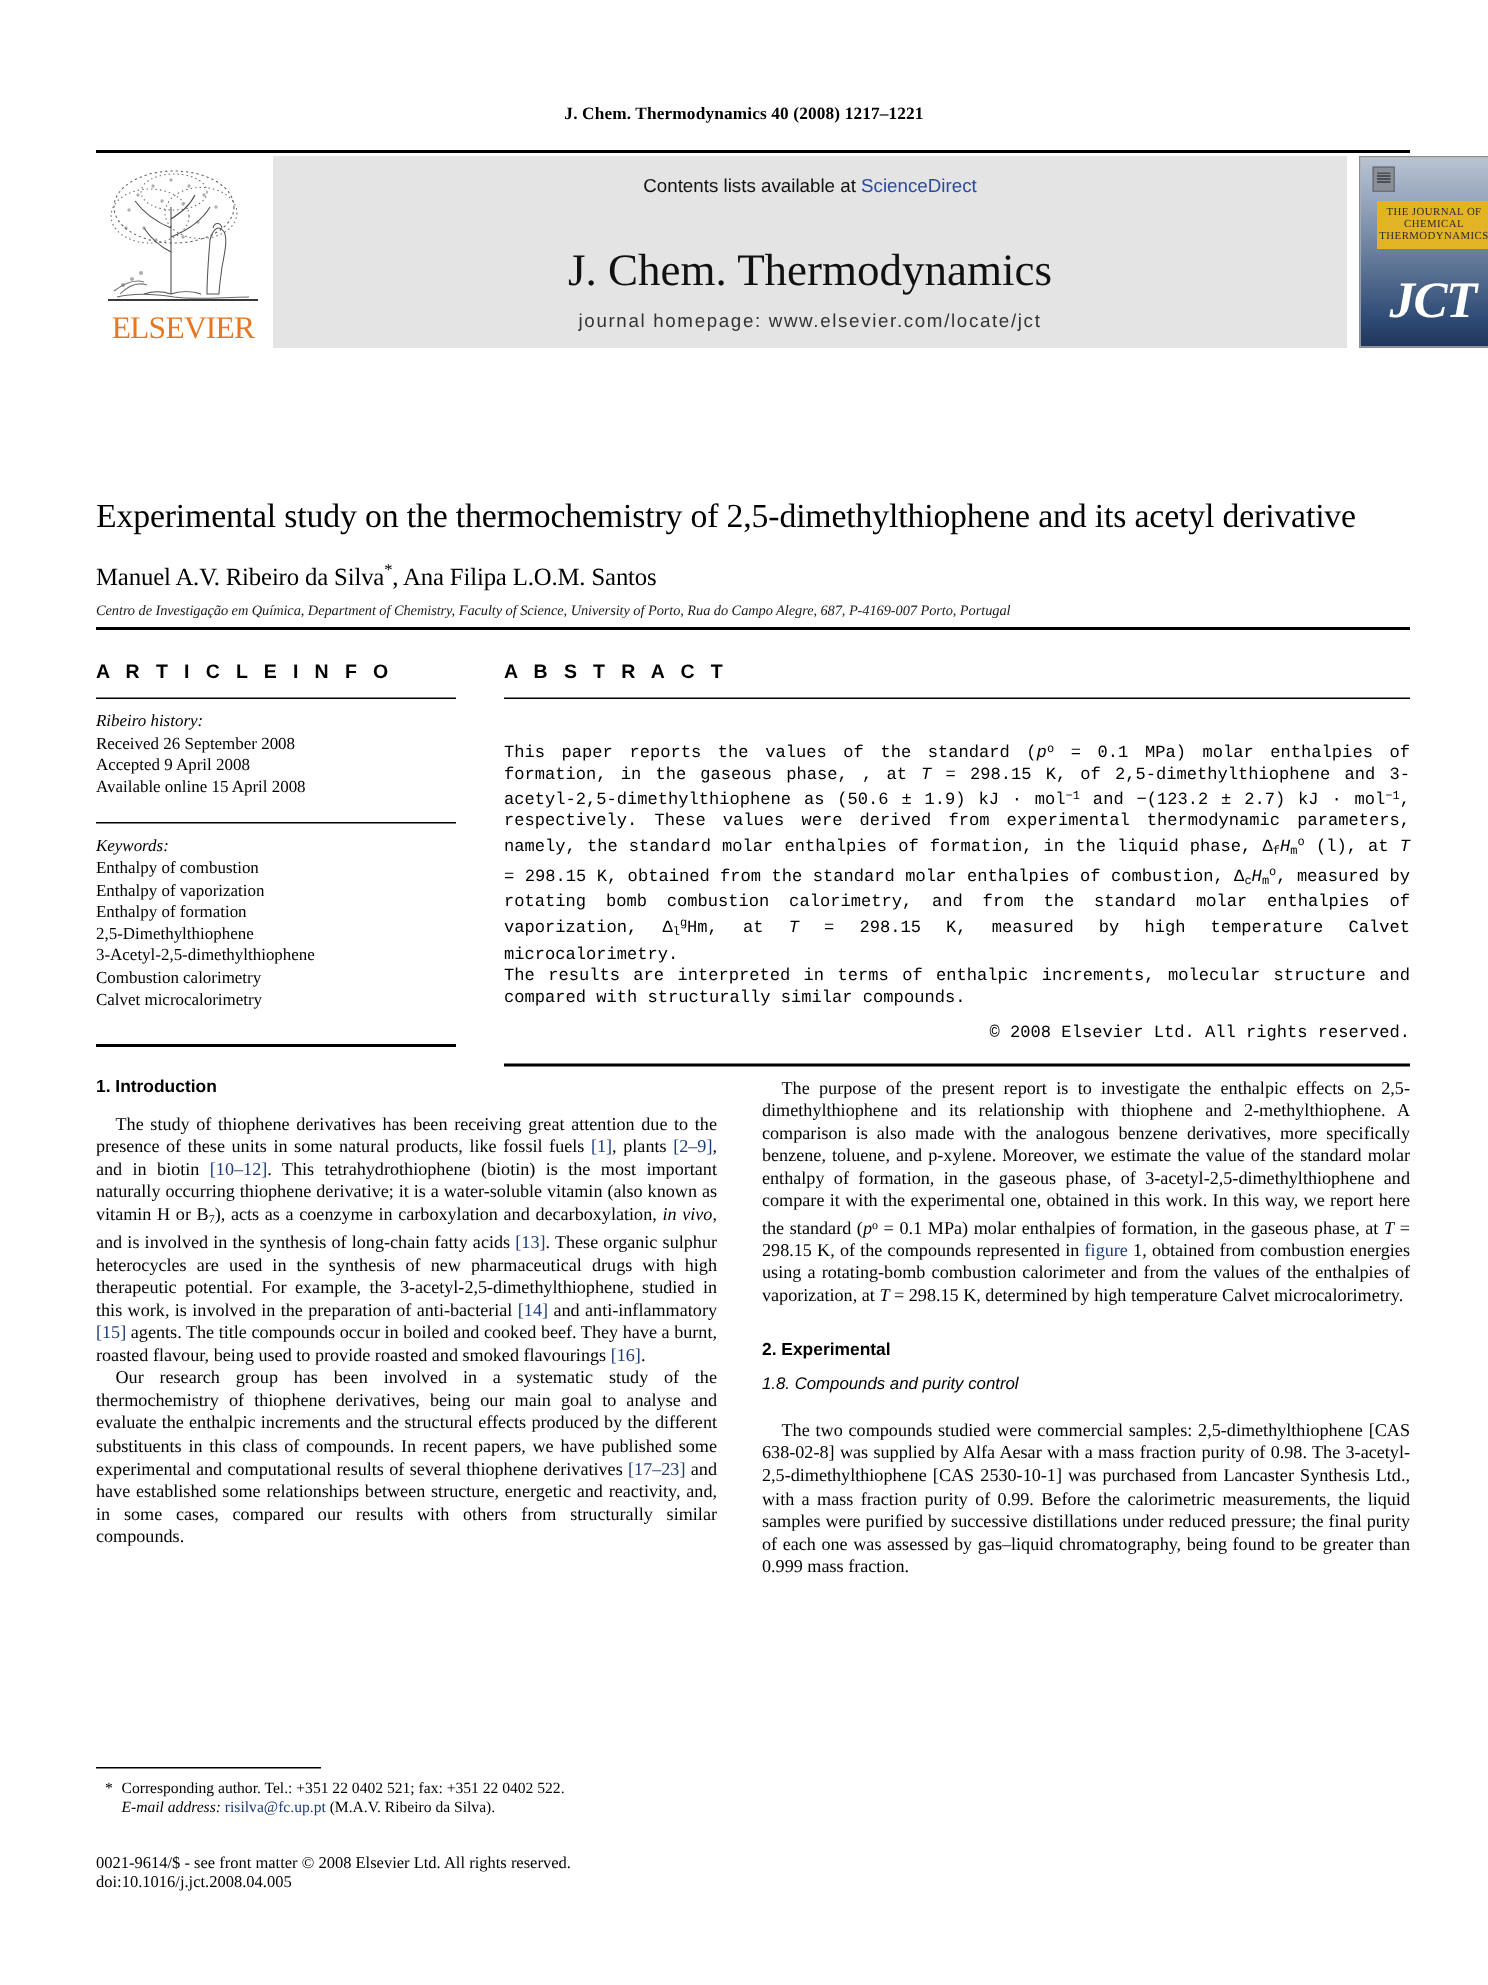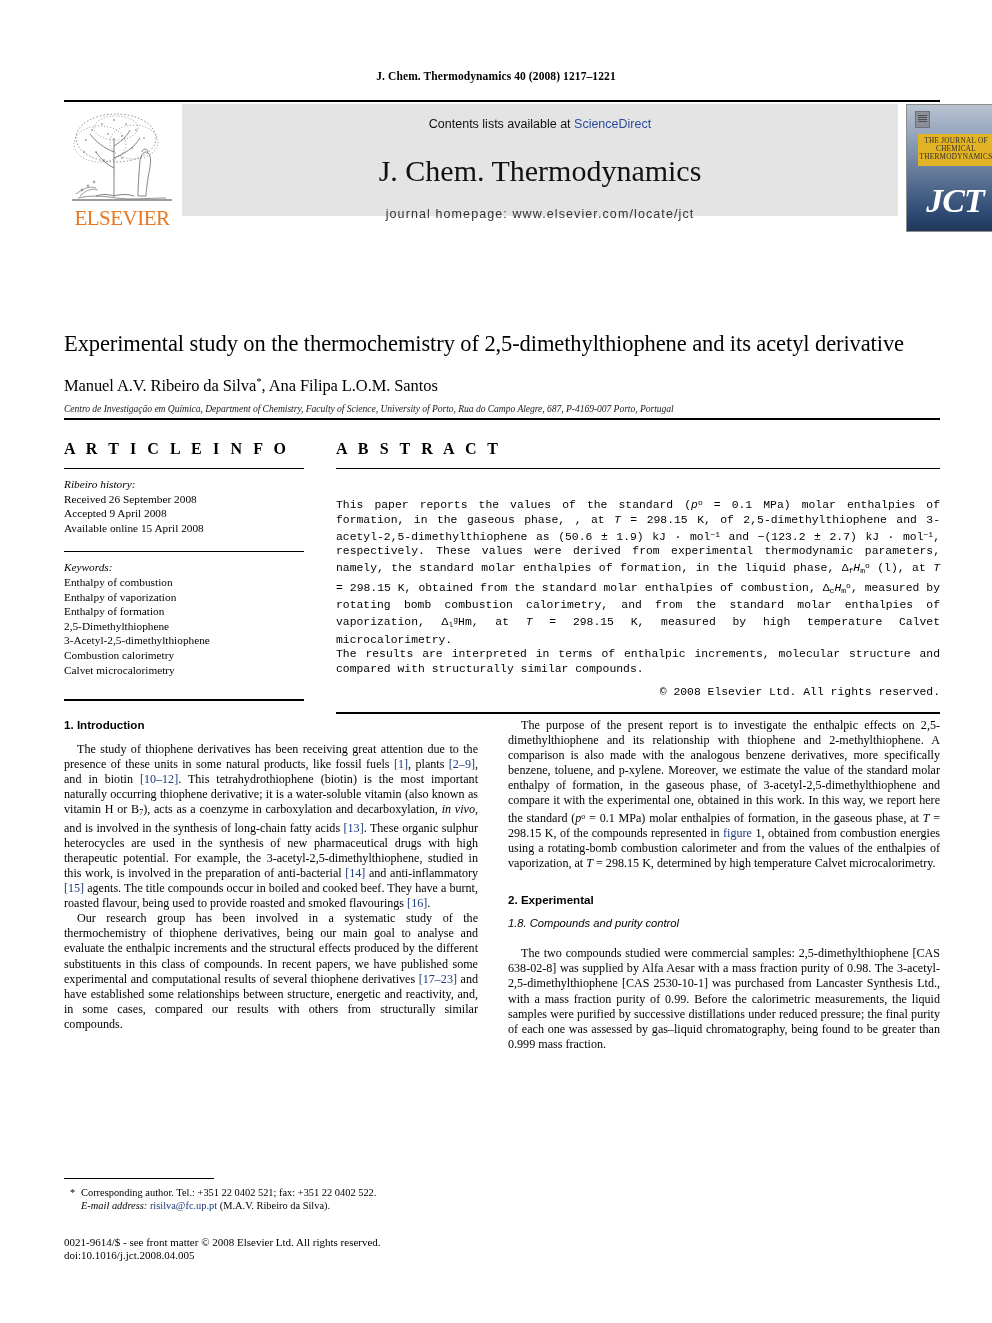--- a/index.html
+++ b/index.html
@@ -67,38 +67,38 @@
     text-align: center;
     font-family: "Liberation Serif", serif;
     font-size: 21px;
     letter-spacing: -0.5px;
     color: #e87722;
   }
   .masthead-band {
     position: absolute;
     left: 118px; top: 4px;
     width: 716px;
-    height: 112px;
+    height: 128px;
     background: #e4e4e4;
   }
   .contents-line {
     position: absolute;
     left: 0; top: 13px;
     width: 716px;
     text-align: center;
     font-family: "Liberation Sans", sans-serif;
     font-size: 12.5px;
     color: #111;
   }
   .contents-line .sd {
     color: #2a4b9b;
   }
   .journal-title {
     position: absolute;
-    left: 0; top: 50px;
+    left: 0; top: 60px;
     width: 716px;
     text-align: center;
     font-family: "Liberation Serif", serif;
     font-size: 30px;
     color: #111;
   }
   .journal-home {
     position: absolute;
     left: 0; top: 103px;
     width: 716px;
@@ -207,23 +207,23 @@
     position: absolute;
     left: 64px; top: 440px;
     width: 240px;
   }
   .abs-col {
     position: absolute;
     left: 336px; top: 440px;
     width: 604px;
   }
   .sec-label {
-    font-family: Liberation Serif, serif;
+    font-family: Liberation Sans, sans-serif;
     font-weight: bold;
-    font-size: 16px;
+    font-size: 13px;
     letter-spacing: 3.6px;
   }
   .thin-rule {
     height: 1px;
     background: #000;
     margin-top: 10px;
   }
   .info-group {
     margin-top: 8px;
     font-family: "Liberation Serif", serif;

